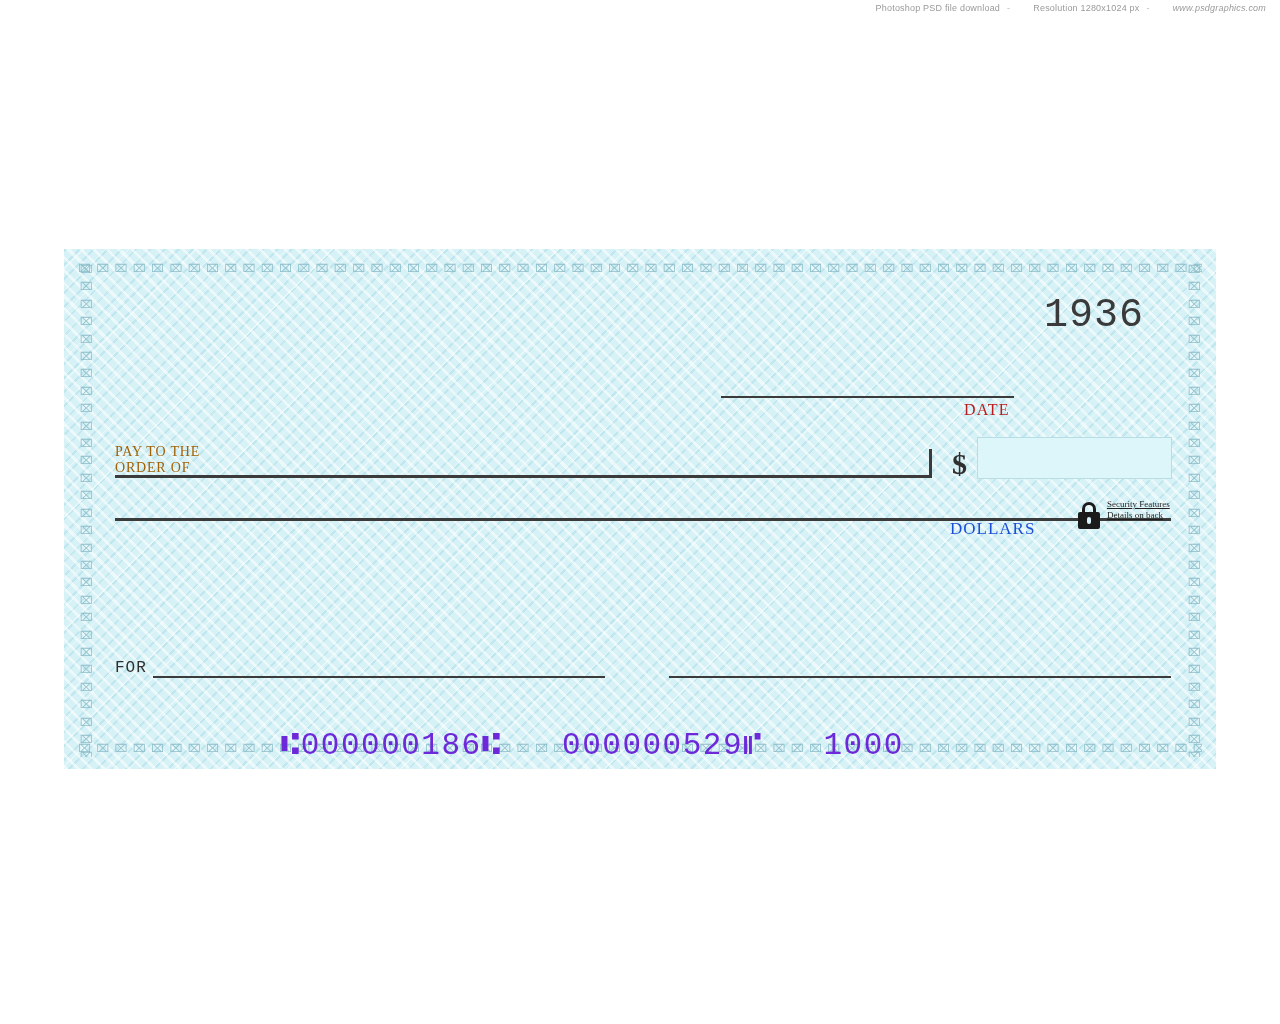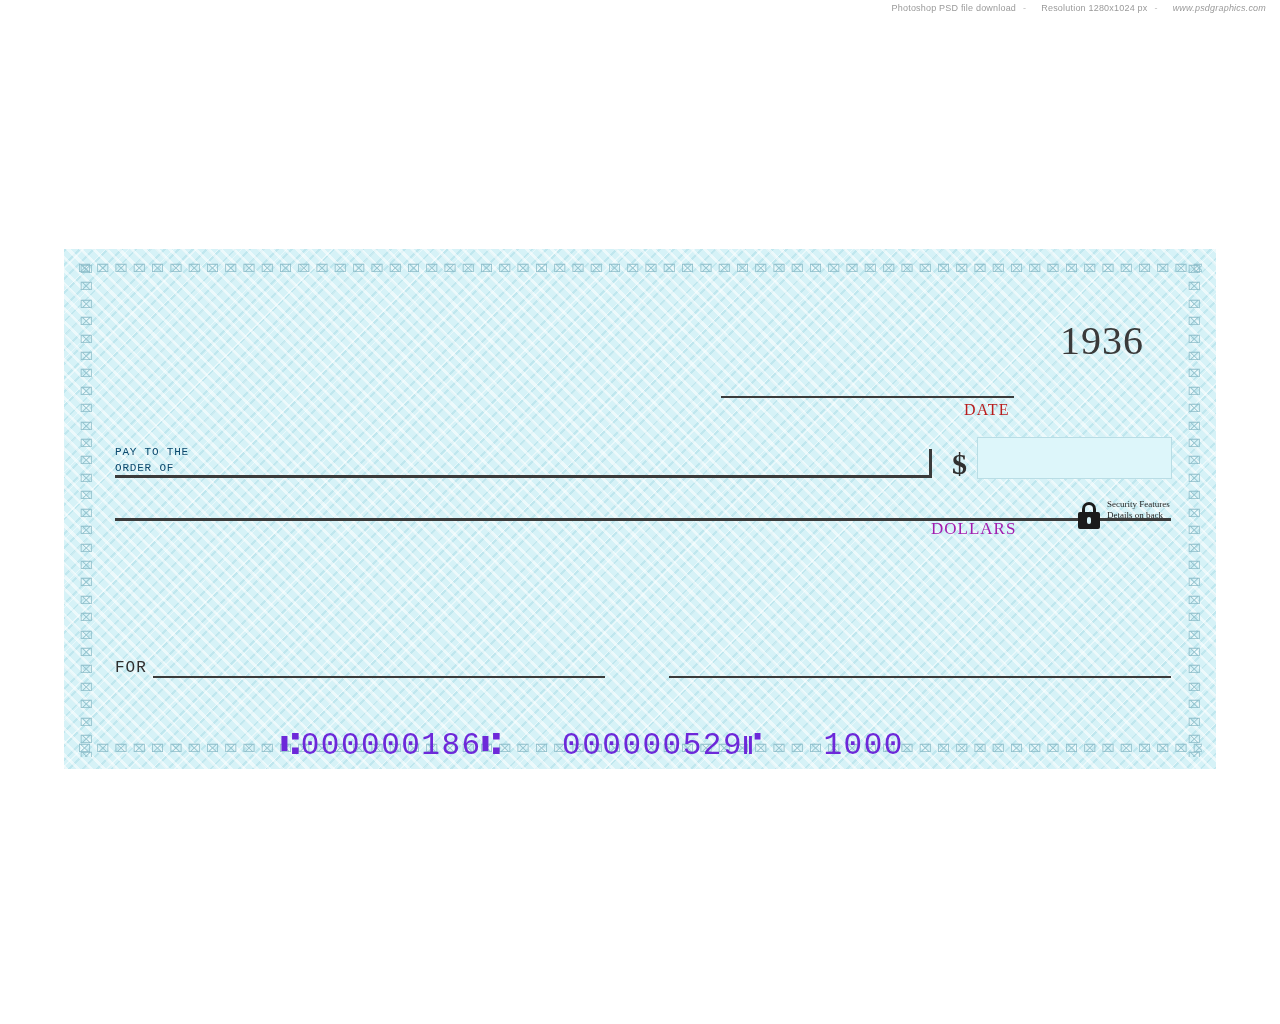--- a/index.html
+++ b/index.html
@@ -30,21 +30,21 @@
     justify-content: flex-end;
     align-items: center;
     padding-right: 14px;
     box-sizing: border-box;
     font-family: "Liberation Sans", sans-serif;
     font-size: 9px;
     color: #9a9a9a;
     letter-spacing: 0.2px;
     white-space: nowrap;
   }
-  .topbar span { margin-left: 8px; }
+  .topbar span { margin-left: 16px; }
   .topbar .sep { margin: 0 7px; color: #bcbcbc; }
   .topbar .site { color: #9a9a9a; font-style: italic; }
 
   
   .check {
     position: absolute;
     left: 64px;
     top: 249px;
     width: 1152px;
     height: 520px;
@@ -98,25 +98,24 @@
     word-break: break-all;
   }
   .xcol.left { left: 14px; }
   .xcol.right { right: 14px; }
 
   
   .check-number {
     position: absolute;
     right: 72px;
     top: 44px;
-    font-family: Liberation Serif, serif;
+    font-family: Liberation Mono, monospace;
     font-size: 40px;
     color: #3a3a3a;
     letter-spacing: 1px;
-    margin-top: 24px;
   }
 
   
   .date-line {
     position: absolute;
     left: 657px;
     top: 147px;
     width: 293px;
     height: 2px;
     background: #3b3b3b;
@@ -129,25 +128,25 @@
     letter-spacing: 1.2px;
     color: #b91c1c;
     font-family: "Liberation Serif", serif;
   }
 
   
   .pay-label {
     position: absolute;
     left: 51px;
     top: 195px;
-    font-size: 11px;
+    font-size: 14px;
     line-height: 16px;
     letter-spacing: 0.8px;
-    color: #0c4a6e;
-    font-family: Liberation Mono, monospace;
+    color: #a16207;
+    font-family: Liberation Serif, serif;
   }
   .pay-line {
     position: absolute;
     left: 51px;
     top: 226px;
     width: 817px;
     height: 3px;
     background: #3b3b3b;
   }
   .pay-tick {
@@ -182,25 +181,25 @@
   .dollars-line {
     position: absolute;
     left: 51px;
     top: 269px;
     width: 1056px;
     height: 3px;
     background: #3b3b3b;
   }
   .dollars-label {
     position: absolute;
-    left: 867px;
+    left: 886px;
     top: 270px;
     font-size: 17px;
     letter-spacing: 1px;
-    color: #a21caf;
+    color: #1d4ed8;
     background: transparent;
     font-family: "Liberation Serif", serif;
   }
 
   
   .lock-icon {
     position: absolute;
     left: 1014px;
     top: 253px;
     width: 22px;
@@ -237,20 +236,21 @@
   }
   .security-text {
     position: absolute;
     left: 1043px;
     top: 250px;
     font-size: 9px;
     line-height: 10.5px;
     color: #1f1f1f;
     font-family: "Liberation Serif", serif;
     width: 80px;
+    text-decoration: underline;
   }
 
   
   .for-label {
     position: absolute;
     left: 51px;
     top: 410px;
     font-size: 16px;
     letter-spacing: 1px;
     color: #2f2f2f;

